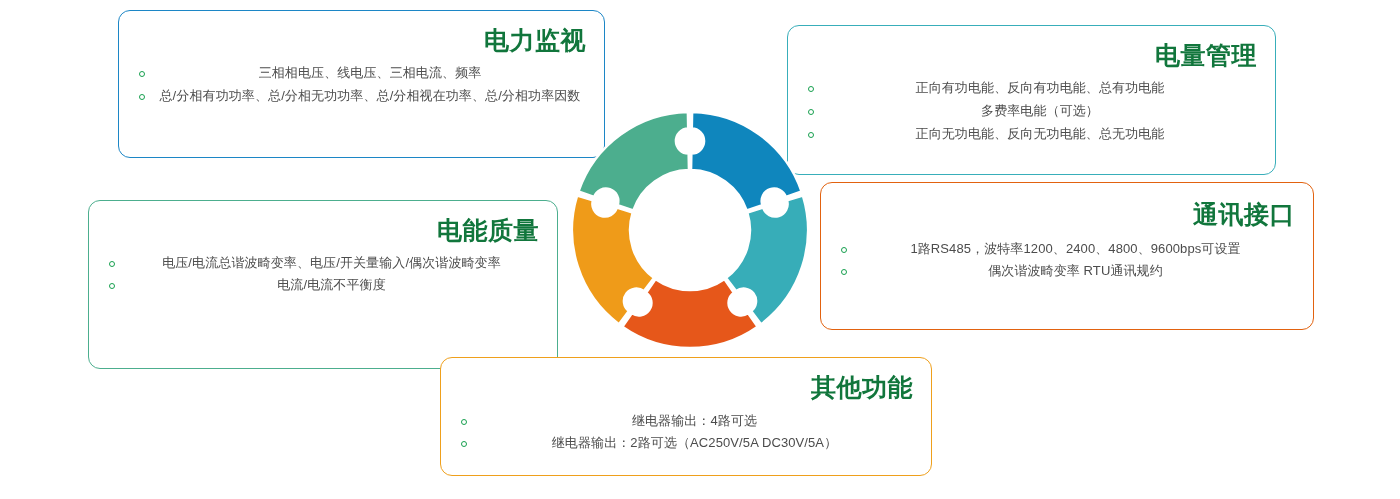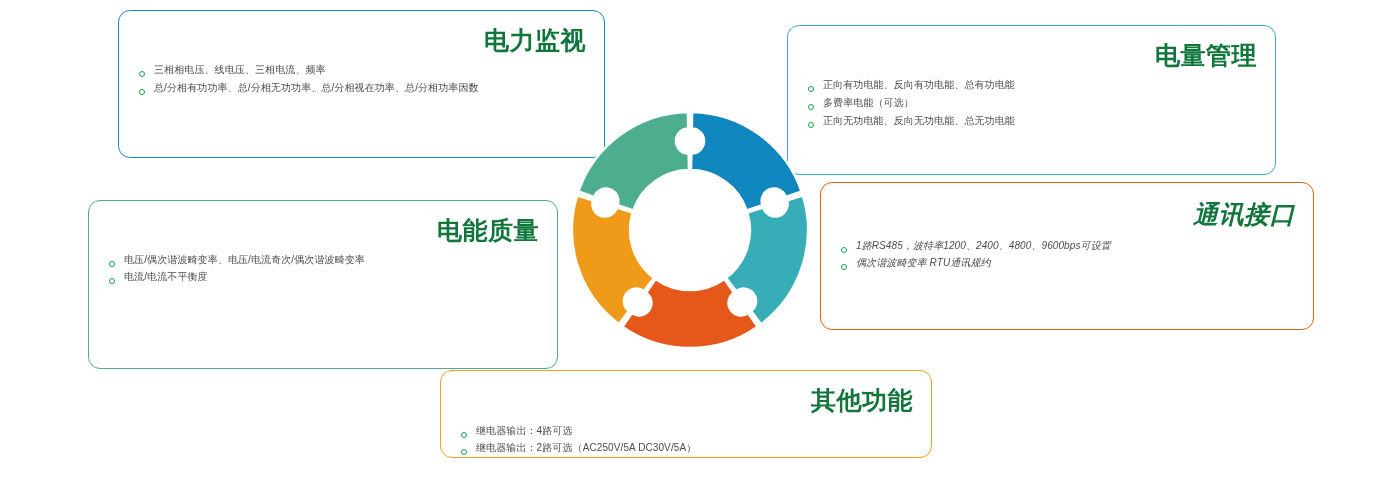--- a/index.html
+++ b/index.html
@@ -42,26 +42,27 @@
     white-space: nowrap;
     text-align: right;
   }
   .card-list {
     list-style: none;
     margin: 0;
     padding: 0;
   }
   .card-list li {
     position: relative;
-    font-size: 10px;
+    font-size: 13px;
     line-height: 1.62;
     color: #4c4c4c;
     padding-left: 15px;
     margin-bottom: 1px;
     letter-spacing: 0.1px;
+    text-align: center;
   }
   .card-list li .bullet {
     position: absolute;
     left: 0;
     top: 9px;
     width: 6px;
     height: 6px;
     border: 1.6px solid #17a04f;
     border-radius: 50%;
     box-sizing: border-box;
@@ -75,21 +76,21 @@
   #card-energy-mgmt     { border-color: #38aeba; }
   #card-power-quality   { border-color: #4cae8e; }
   #card-comm-interface  { border-color: #e2620f; }
   #card-other-functions { border-color: #efa01c; }
 
   
   #card-power-monitor   { left: 118px;  top: 10px;  width: 487px;  height: 148px; }
   #card-energy-mgmt     { left: 787px;  top: 8px;   width: 489px;  height: 150px; margin-top: 17px; }
   #card-power-quality   { left: 88px;   top: 172px; width: 470px;  height: 169px; margin-top: 28px; }
   #card-comm-interface  { left: 820px;  top: 182px; width: 494px;  height: 148px; padding-top: 16px; }
-  #card-other-functions { left: 440px;  top: 370px; width: 492px;  height: 88px; }
+  #card-other-functions { left: 440px;  top: 357px; width: 492px;  height: 119px; }
 
   #card-power-monitor .card-list li,
   #card-energy-mgmt .card-list li { line-height: 1.68; }
 
   #card-comm-interface .card-title { margin-bottom: 9px; }
   #card-other-functions .card-title { margin-bottom: 8px; }
 
   
   #puzzle-ring {
     position: absolute;
@@ -135,30 +136,30 @@
         <span class="txt">正向无功电能、反向无功电能、总无功电能</span>
       </li>
     </ul>
   </div>
 
   <div class="card" id="card-power-quality" style="border-color: rgb(76, 174, 142);">
     <div class="card-title">电能质量</div>
     <ul class="card-list">
       <li>
         <span class="bullet"></span>
-        <span class="txt">电压/偶次谐波畸变率、电压/电流奇次/偶次谐波畸变率</span>
+        <span class="txt">电压/电流总谐波畸变率、电压/开关量输入/偶次谐波畸变率</span>
       </li>
       <li>
         <span class="bullet"></span>
         <span class="txt">电流/电流不平衡度</span>
       </li>
     </ul>
   </div>
 
-  <div class="card" id="card-comm-interface" style="border-color: rgb(226, 98, 15); font-style: italic;">
+  <div class="card" id="card-comm-interface" style="border-color: rgb(226, 98, 15);">
     <div class="card-title">通讯接口</div>
     <ul class="card-list">
       <li>
         <span class="bullet"></span>
         <span class="txt">1路RS485，波特率1200、2400、4800、9600bps可设置</span>
       </li>
       <li>
         <span class="bullet"></span>
         <span class="txt">偶次谐波畸变率 RTU通讯规约</span>
       </li>

